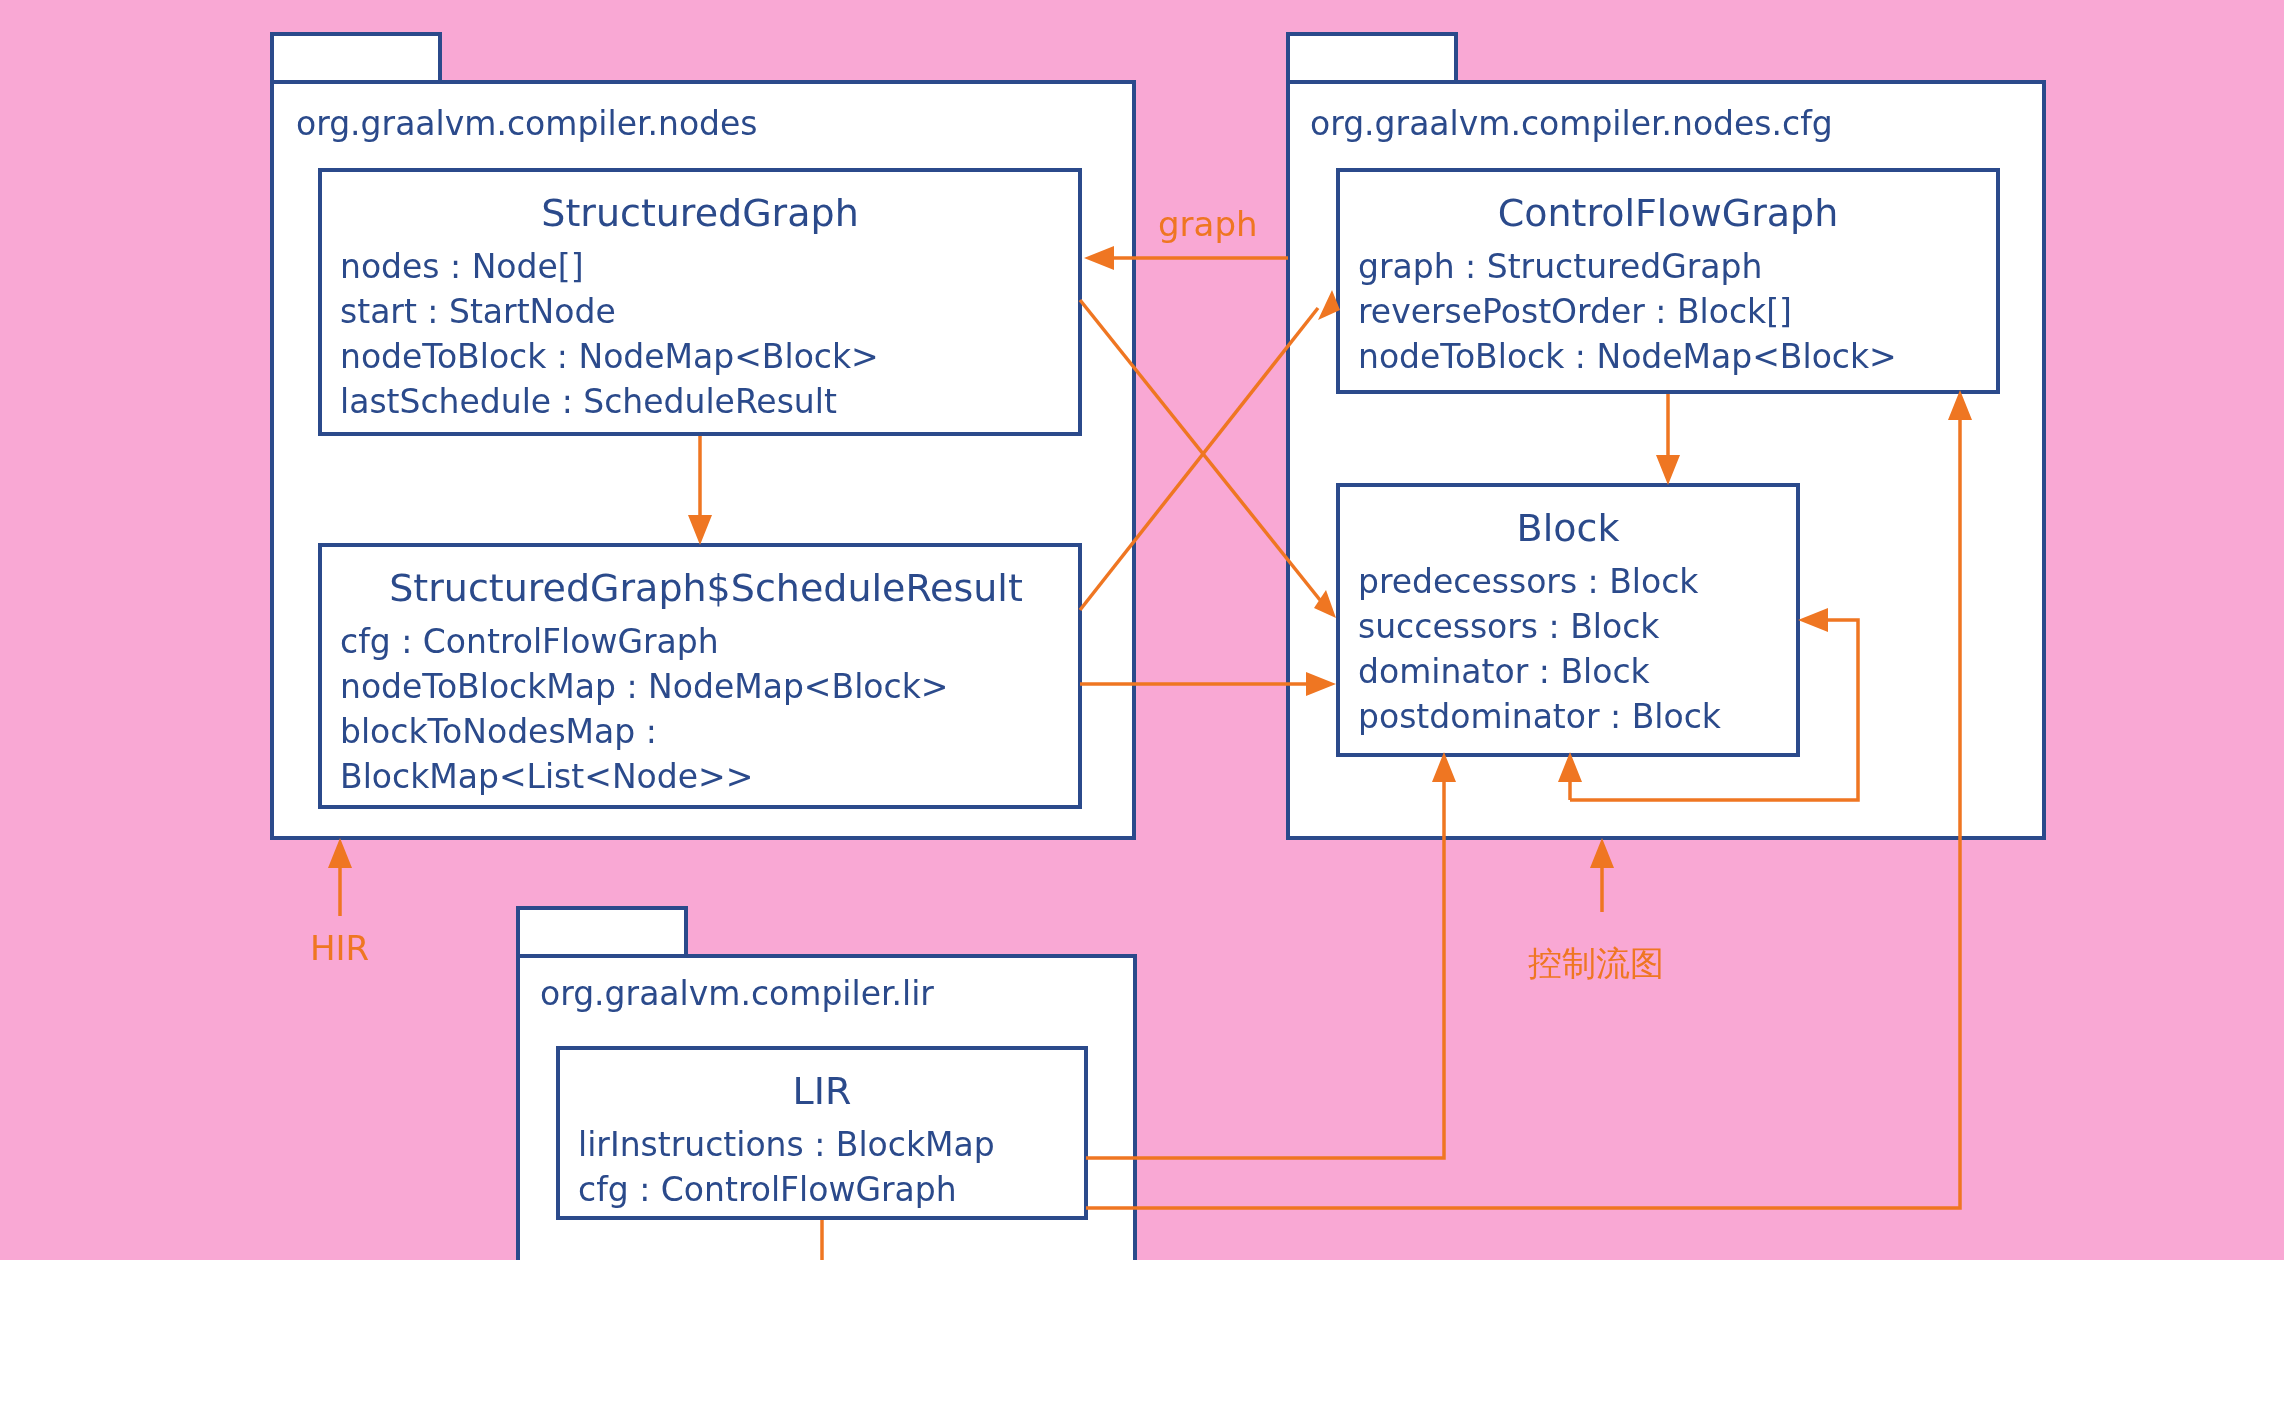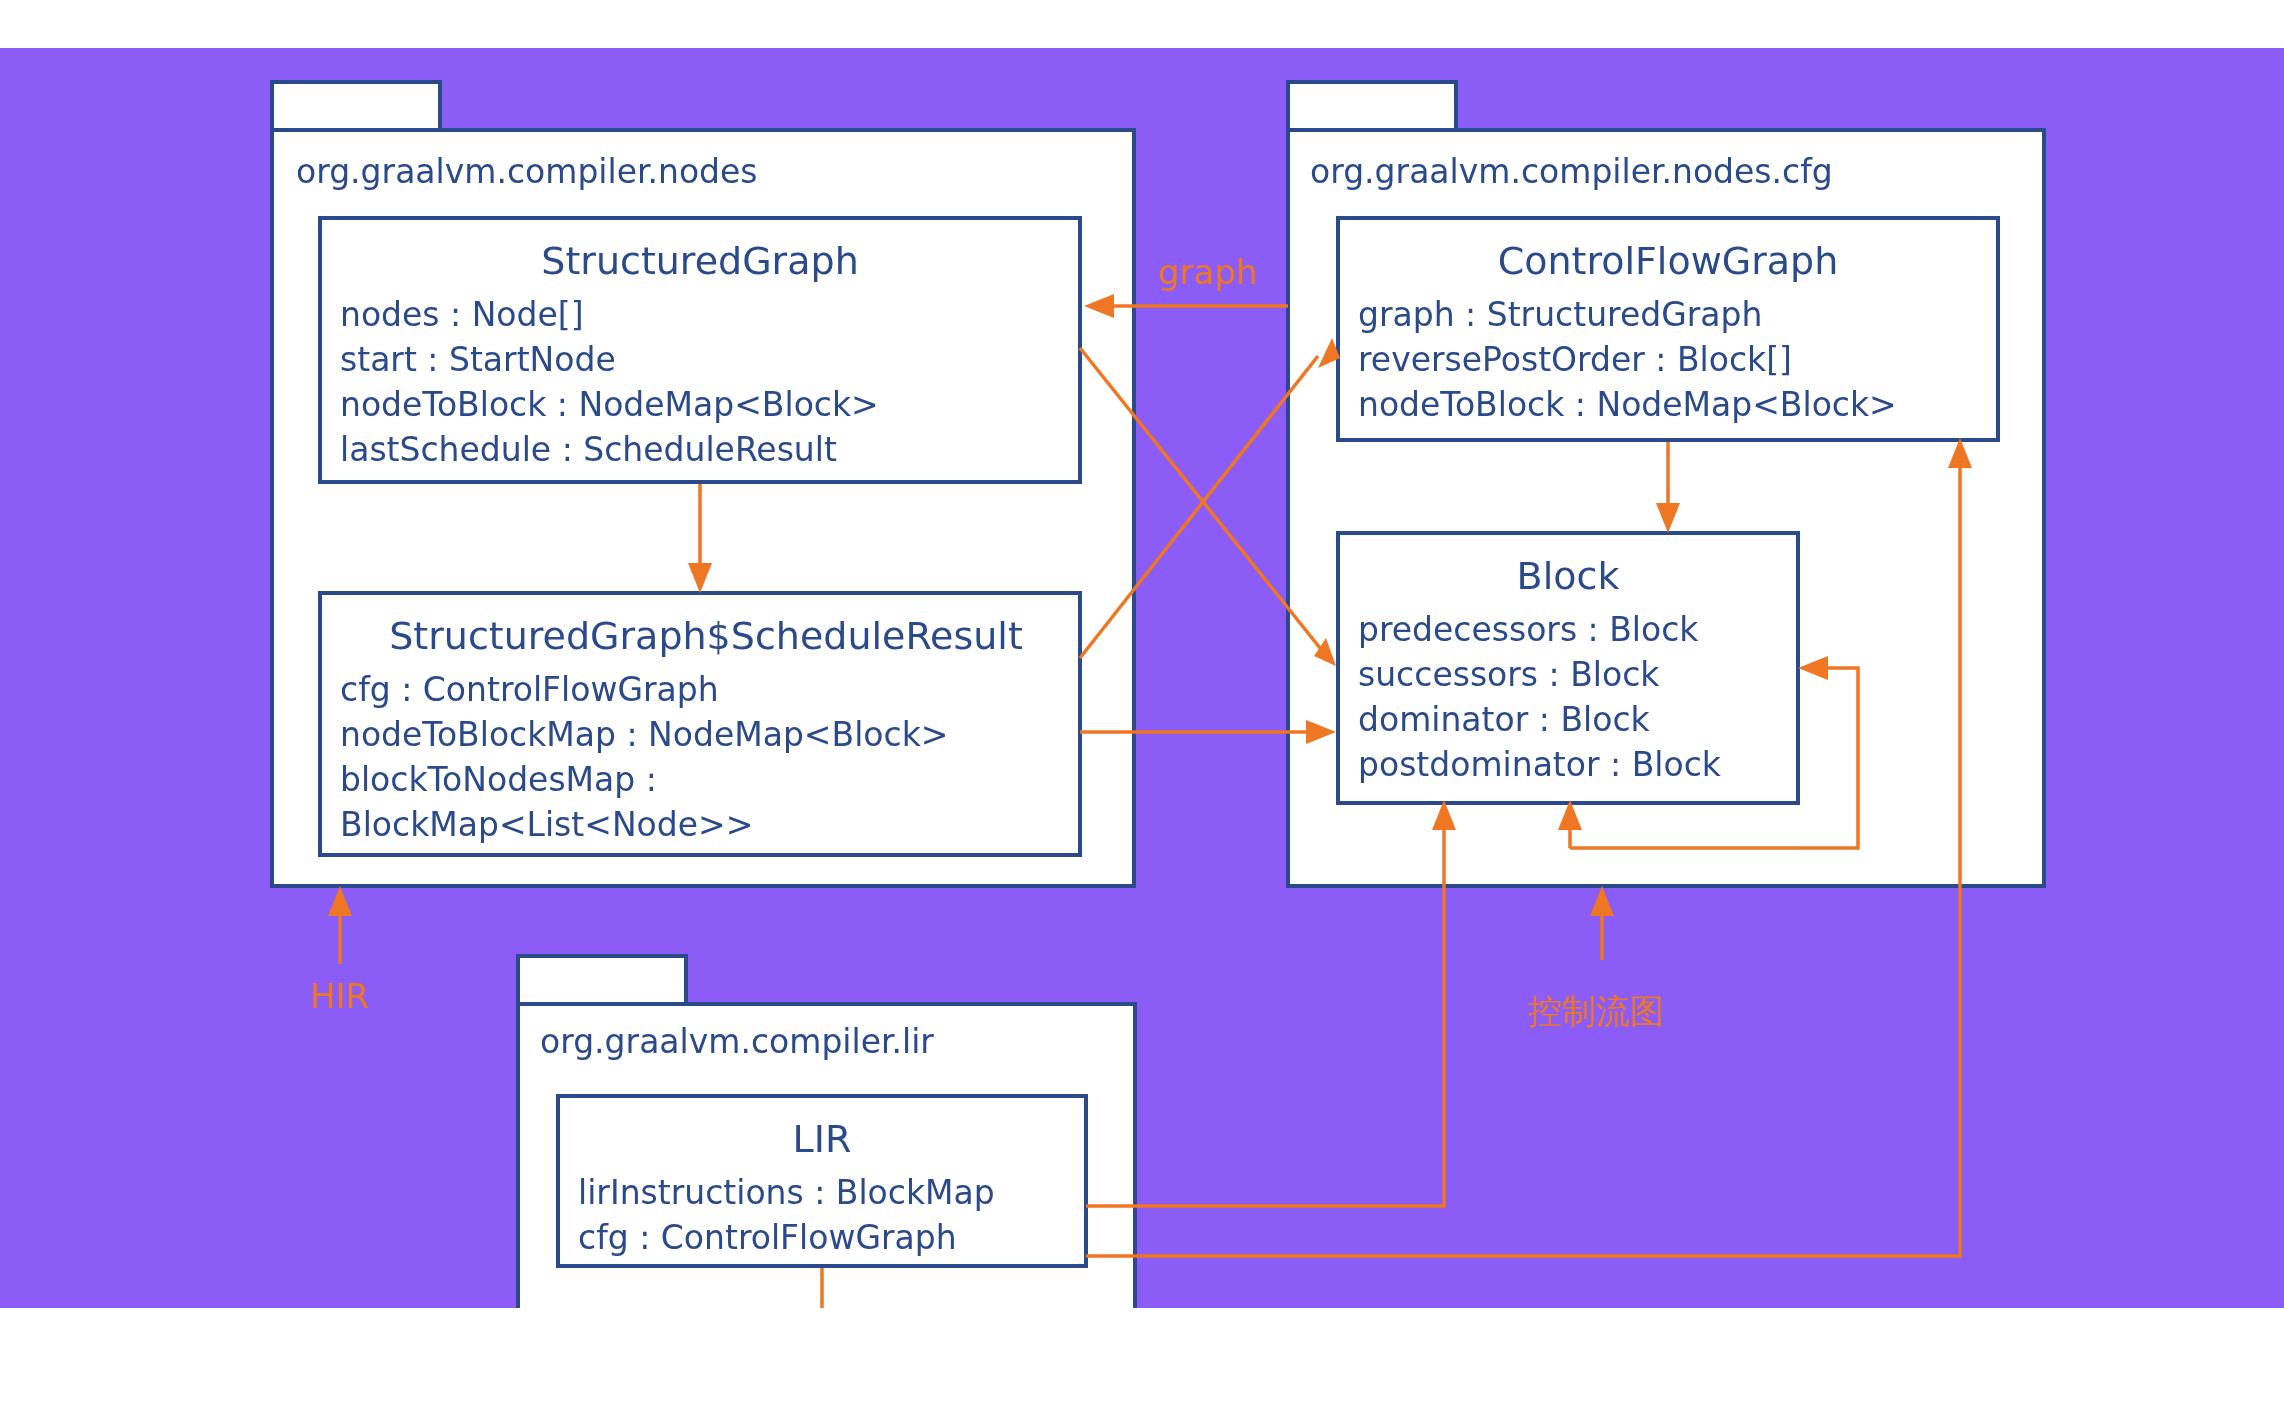--- a/index.html
+++ b/index.html
@@ -7,23 +7,22 @@
     padding: 0;
     background: #ffffff;
   }
   body {
     font-family: "DejaVu Sans", sans-serif;
   }
   #stage {
     position: relative;
     width: 2284px;
     height: 1260px;
-    background: #8b5cf6;
+    background: #f9a8d4;
     overflow: hidden;
-    margin-top: 48px;
   }
   svg#diagram {
     position: absolute;
     left: 0;
     top: 0;
     width: 2284px;
     height: 1412px;
   }
   .pkg-rect, .cls-rect, .tab-rect {
     fill: #ffffff;

